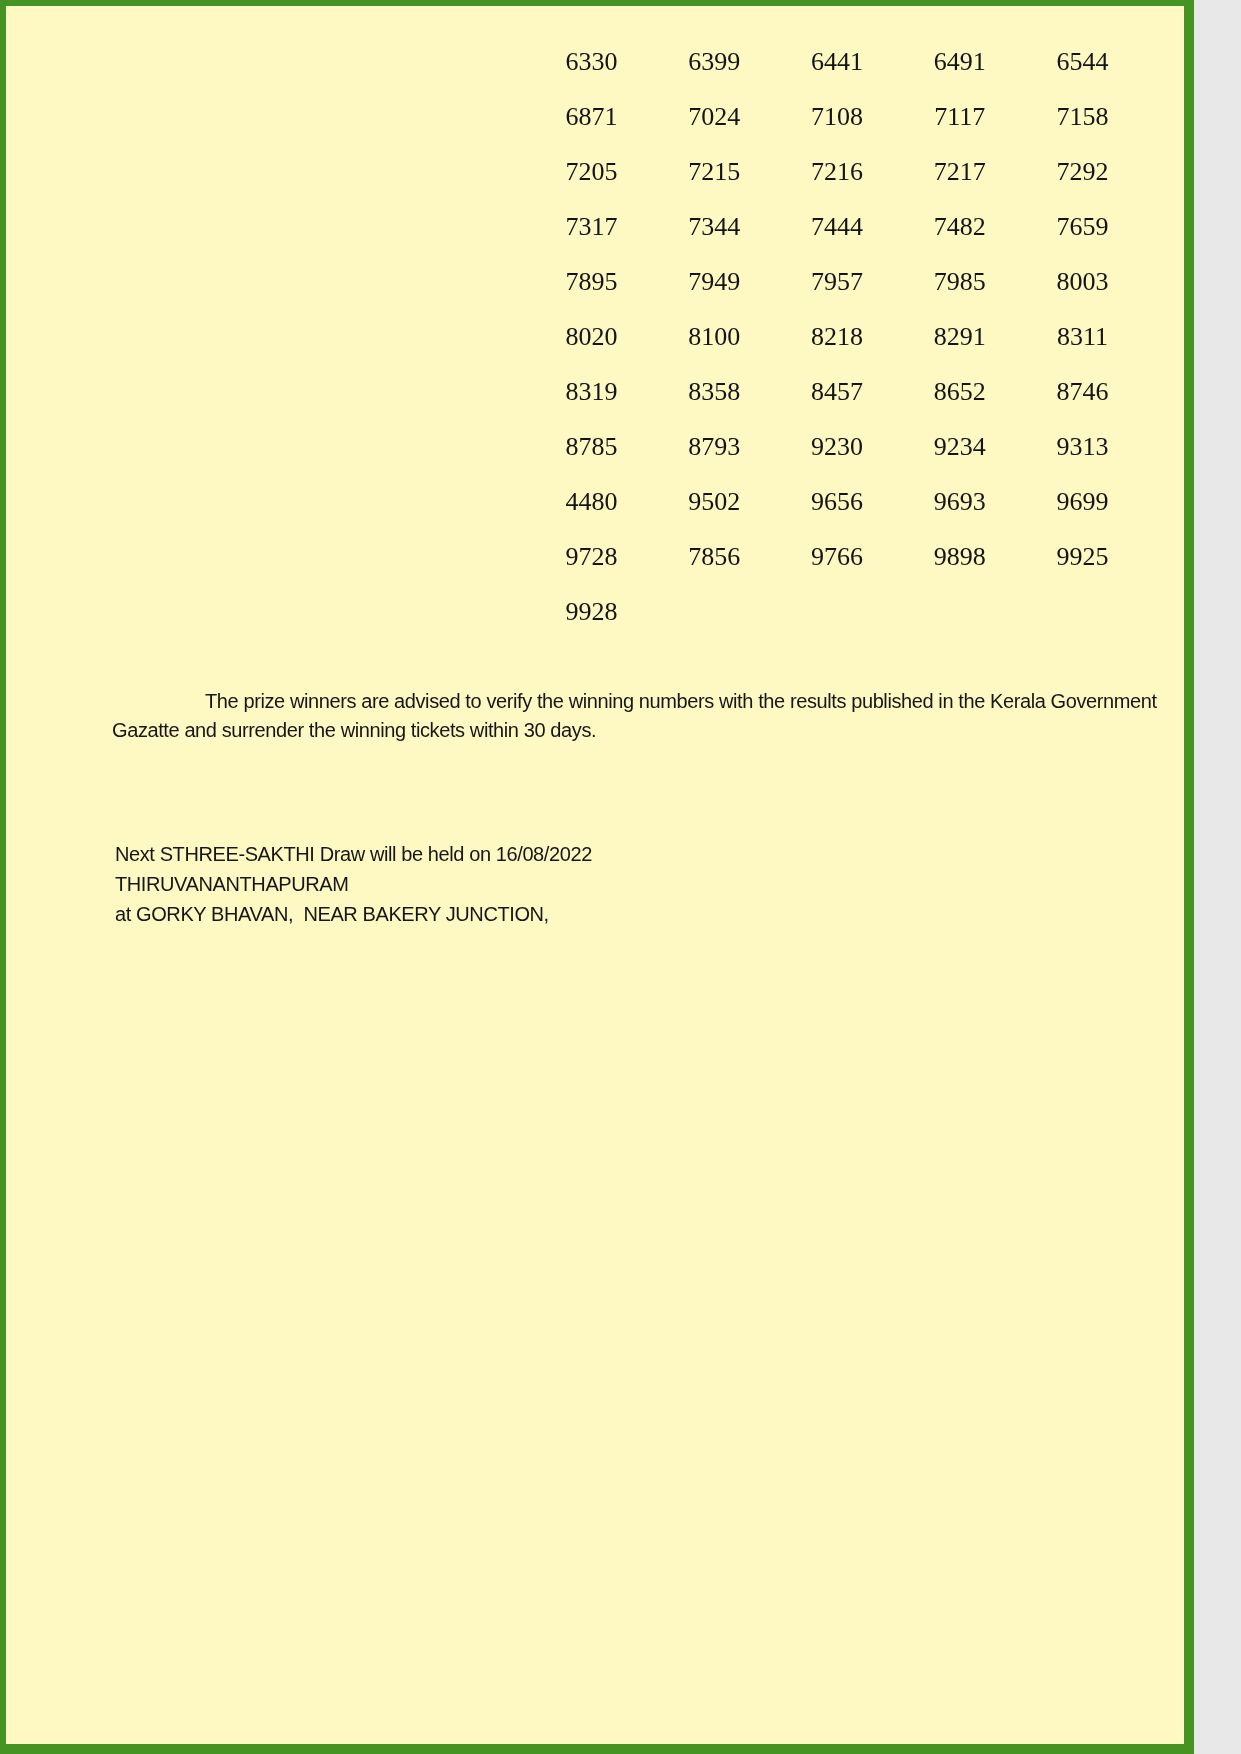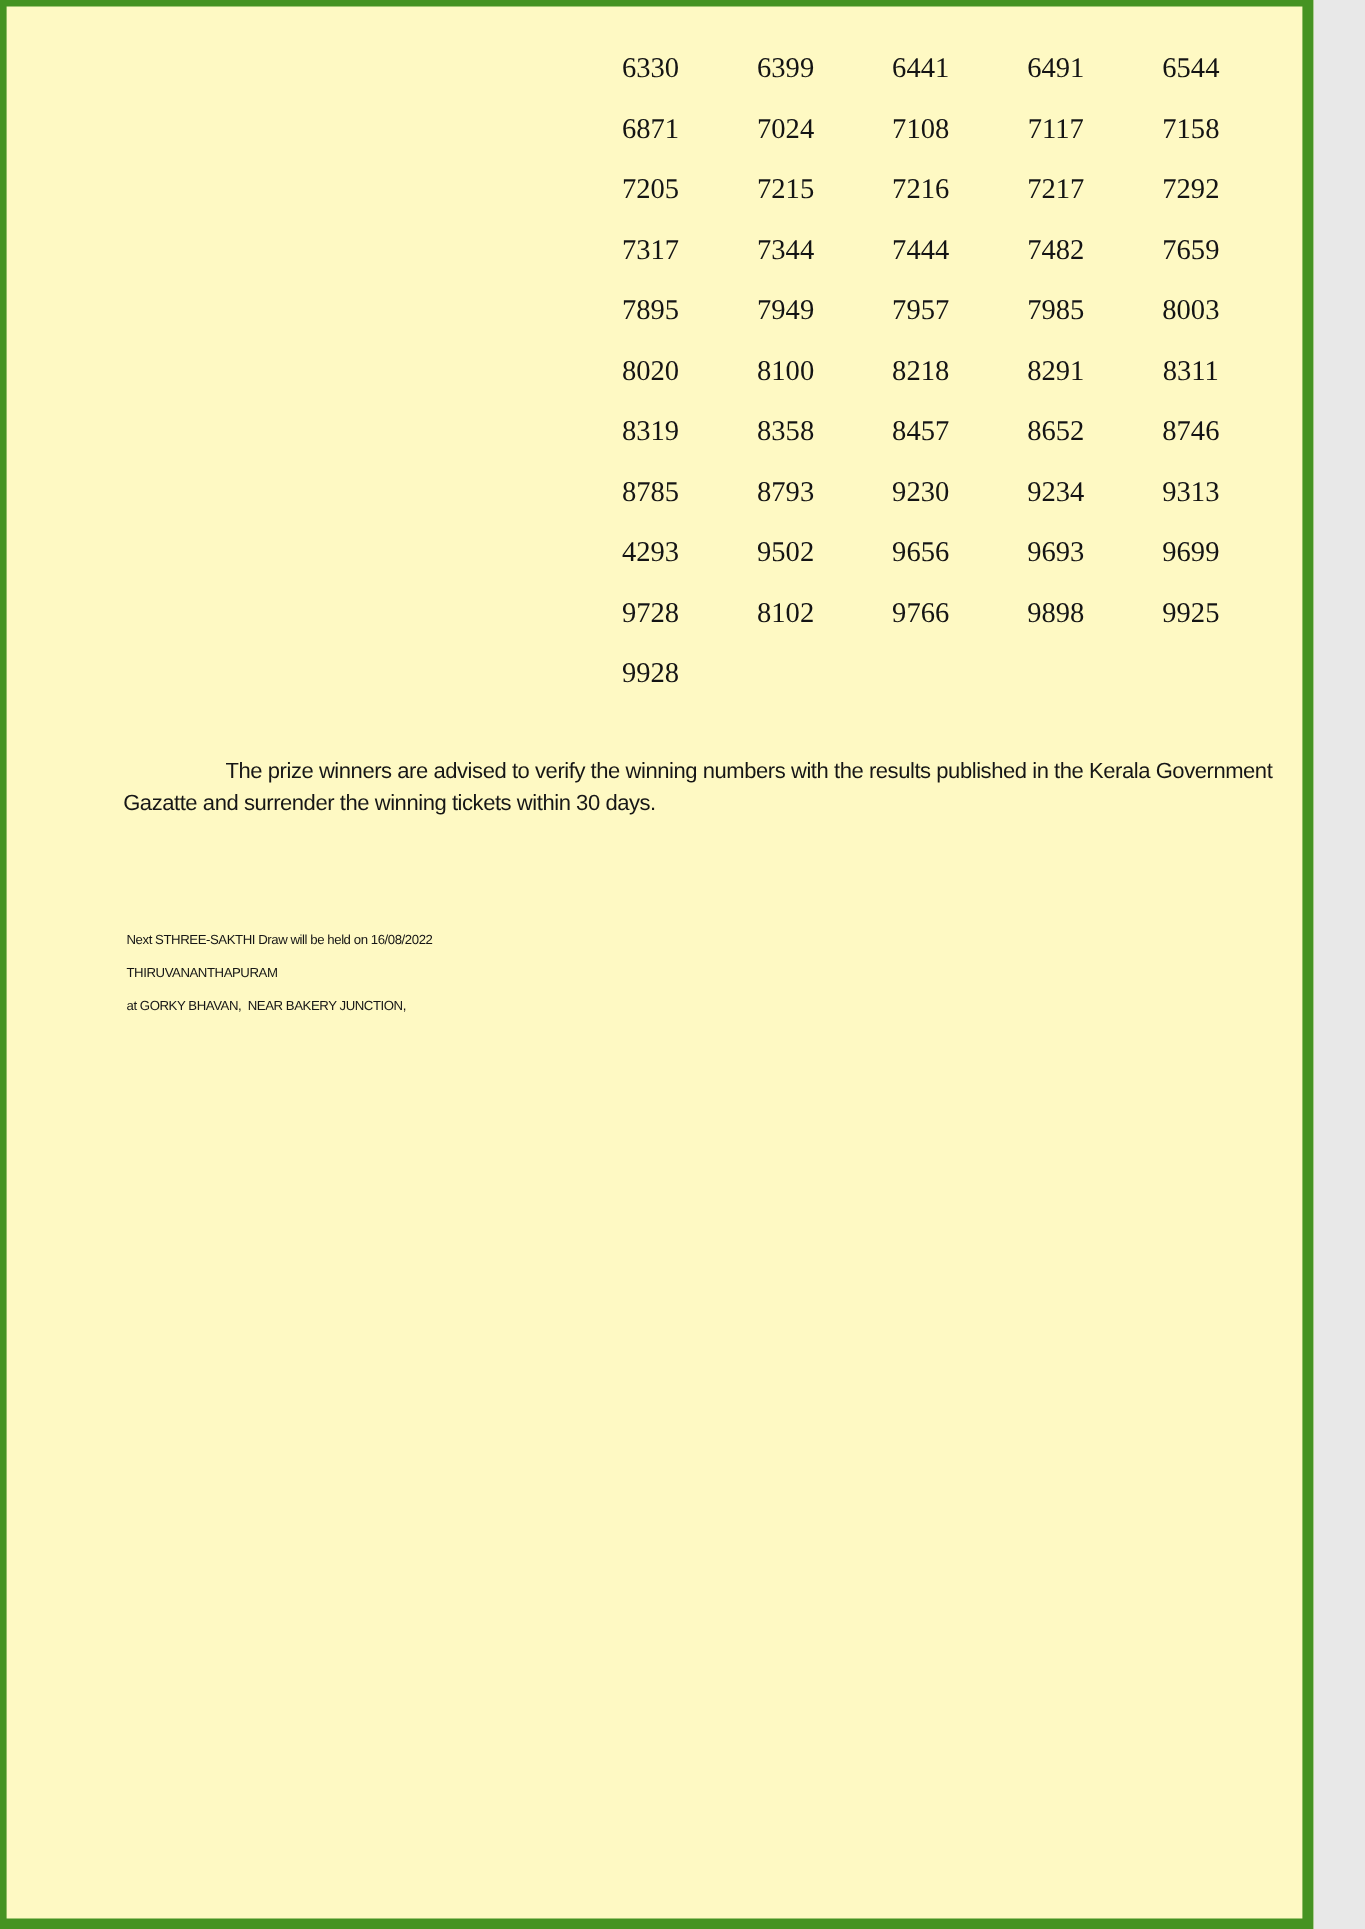--- a/index.html
+++ b/index.html
@@ -63,21 +63,21 @@
     letter-spacing: -0.4px;
     color: #161616;
   }
 
   
   .next-draw {
     position: absolute;
     left: 109px;
     top: 833px;
     width: 560px;
-    font-size: 12px;
+    font-size: 20px;
     line-height: 30px;
     letter-spacing: -0.4px;
     color: #161616;
   }
   .next-draw div { white-space: pre-wrap; }
 
   
   .footer {
     position: absolute;
     left: 0;
@@ -145,27 +145,27 @@
     <div class="num-cell">8319</div>
     <div class="num-cell">8358</div>
     <div class="num-cell">8457</div>
     <div class="num-cell">8652</div>
     <div class="num-cell">8746</div>
     <div class="num-cell">8785</div>
     <div class="num-cell">8793</div>
     <div class="num-cell">9230</div>
     <div class="num-cell">9234</div>
     <div class="num-cell">9313</div>
-    <div class="num-cell">4293</div>
+    <div class="num-cell">4480</div>
     <div class="num-cell">9502</div>
     <div class="num-cell">9656</div>
     <div class="num-cell">9693</div>
     <div class="num-cell">9699</div>
     <div class="num-cell">9728</div>
-    <div class="num-cell">8102</div>
+    <div class="num-cell">7856</div>
     <div class="num-cell">9766</div>
     <div class="num-cell">9898</div>
     <div class="num-cell">9925</div>
     <div class="num-cell">9928</div>
   </div>
 
   <div class="advisory">The prize winners are advised to verify the winning numbers with the results published in the Kerala Government Gazatte and surrender the winning tickets within 30 days.</div>
 
 
   <div class="next-draw">

